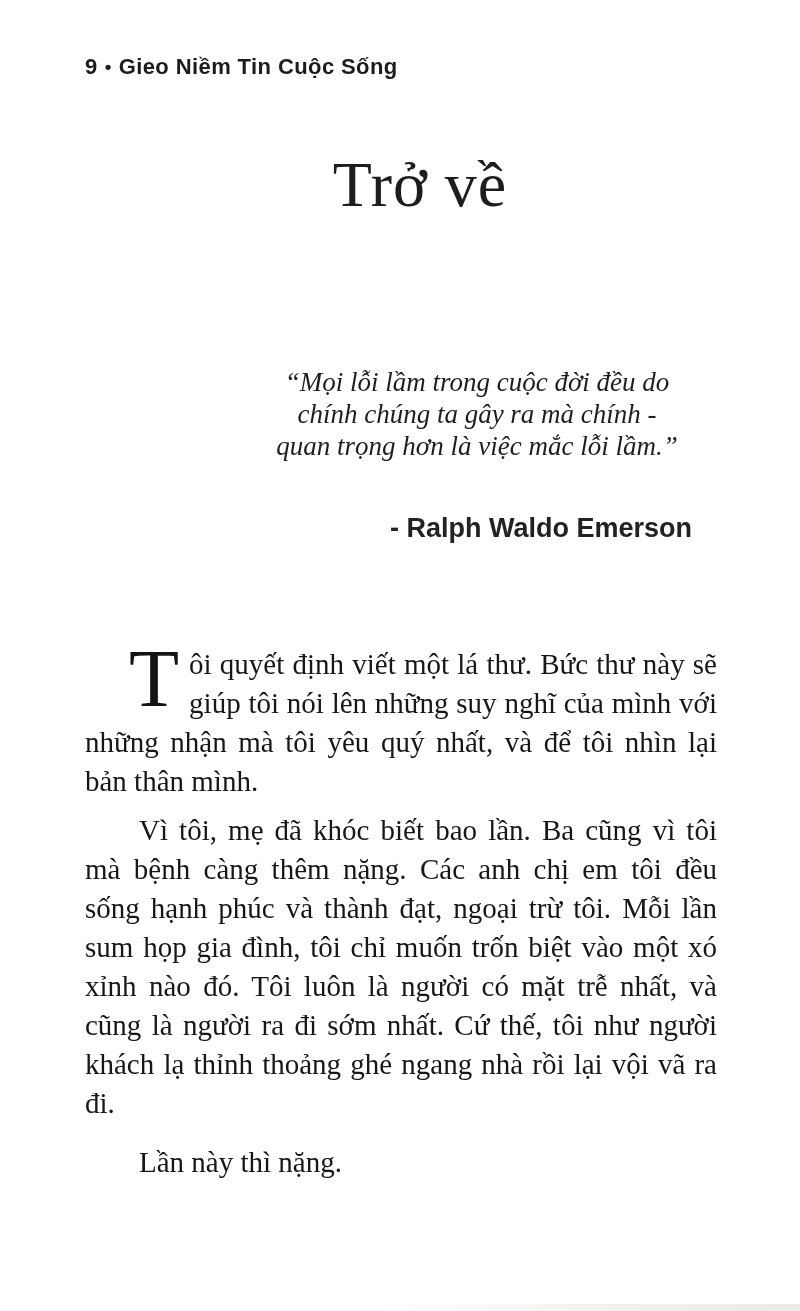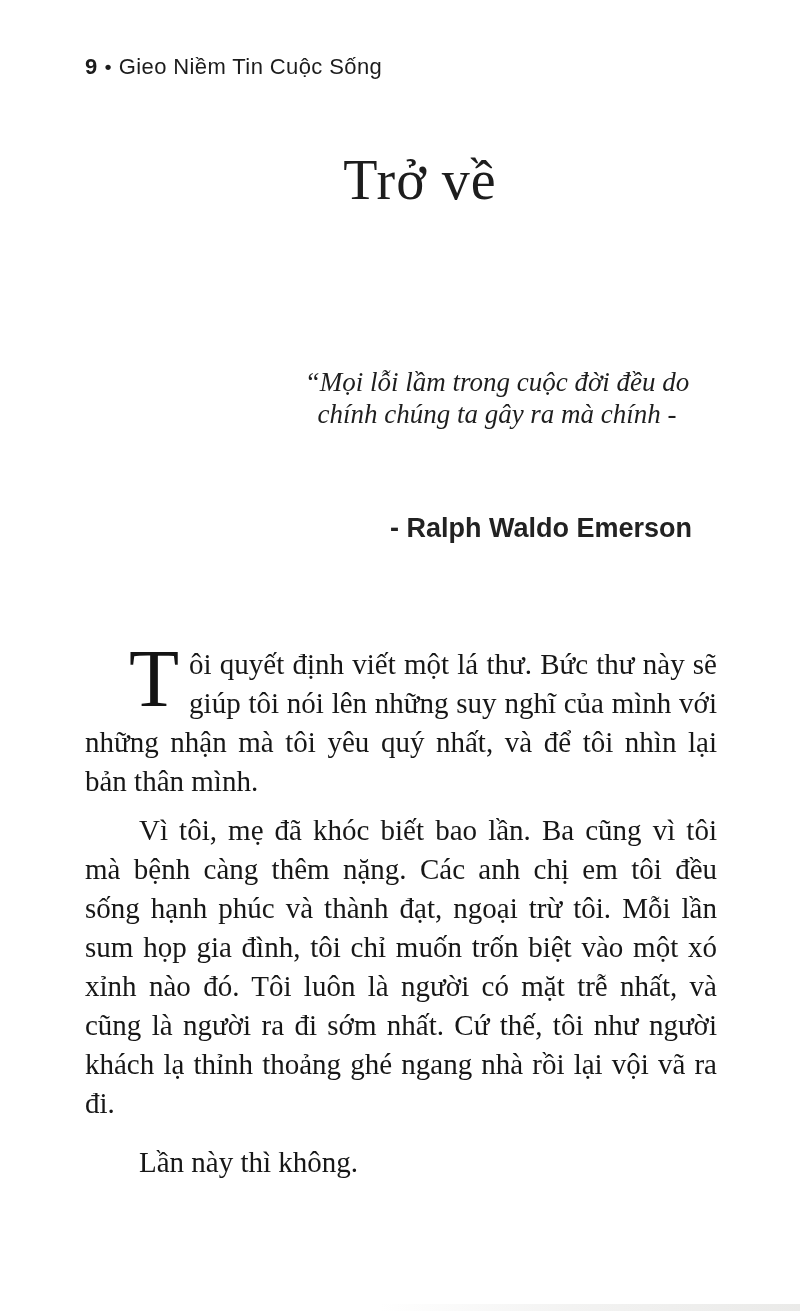--- a/index.html
+++ b/index.html
@@ -22,41 +22,41 @@
     letter-spacing: 0.4px;
     white-space: nowrap;
   }
   .running-head .pagenum { font-weight: 700; }
   .running-head .sep {
     font-weight: 700;
     padding: 0 7px;
     font-size: 19px;
     vertical-align: 1px;
   }
-  .running-head .booktitle { font-weight: 400; }
+  .running-head .booktitle { font-weight: 700; }
 
   
   .chapter-title {
     position: absolute;
     top: 148px;
     left: 40px;
     width: 760px;
     text-align: center;
     font-family: "Liberation Serif", serif;
-    font-size: 56px;
+    font-size: 64px;
     font-weight: 400;
     color: #1d1d1d;
     letter-spacing: 1px;
   }
 
   
   .quote-block {
     position: absolute;
     top: 366px;
-    left: 269px;
+    left: 249px;
     width: 456px;
     text-align: center;
     font-family: "Liberation Serif", serif;
     font-style: italic;
     font-size: 27px;
     line-height: 32px;
     color: #1e1e1e;
   }
   .quote-attribution {
     position: absolute;
@@ -110,23 +110,24 @@
 
 <div class="running-head">
   <span class="pagenum">9</span><span class="sep">•</span><span class="booktitle">Gieo Niềm Tin Cuộc Sống</span>
 </div>
 
 <h1 class="chapter-title">Trở về</h1>
 
 <div class="quote-block">
   <div>“Mọi lỗi lầm trong cuộc đời đều do</div>
   <div>chính chúng ta gây ra mà chính -</div>
+  <div>quan trọng hơn là việc mắc lỗi lầm.”</div>
 </div>
 
 <div class="quote-attribution">- Ralph Waldo Emerson</div>
 
 <div class="body-text">
   <p class="para-1"><span class="drop-cap">T</span><span>ôi quyết định viết một lá thư. Bức thư này sẽ giúp tôi nói lên những suy nghĩ của mình với những nhận mà tôi yêu quý nhất, và để tôi nhìn lại bản thân mình.</span></p>
   <p class="para-2">Vì tôi, mẹ đã khóc biết bao lần. Ba cũng vì tôi mà bệnh càng thêm nặng. Các anh chị em tôi đều sống hạnh phúc và thành đạt, ngoại trừ tôi. Mỗi lần sum họp gia đình, tôi chỉ muốn trốn biệt vào một xó xỉnh nào đó. Tôi luôn là người có mặt trễ nhất, và cũng là người ra đi sớm nhất. Cứ thế, tôi như người khách lạ thỉnh thoảng ghé ngang nhà rồi lại vội vã ra đi.</p>
-  <p class="para-3">Lần này thì không.</p>
+  <p class="para-3">Lần này thì nặng.</p>
 </div>
 
 <div class="scan-artifact"></div>
 
 </body></html>

